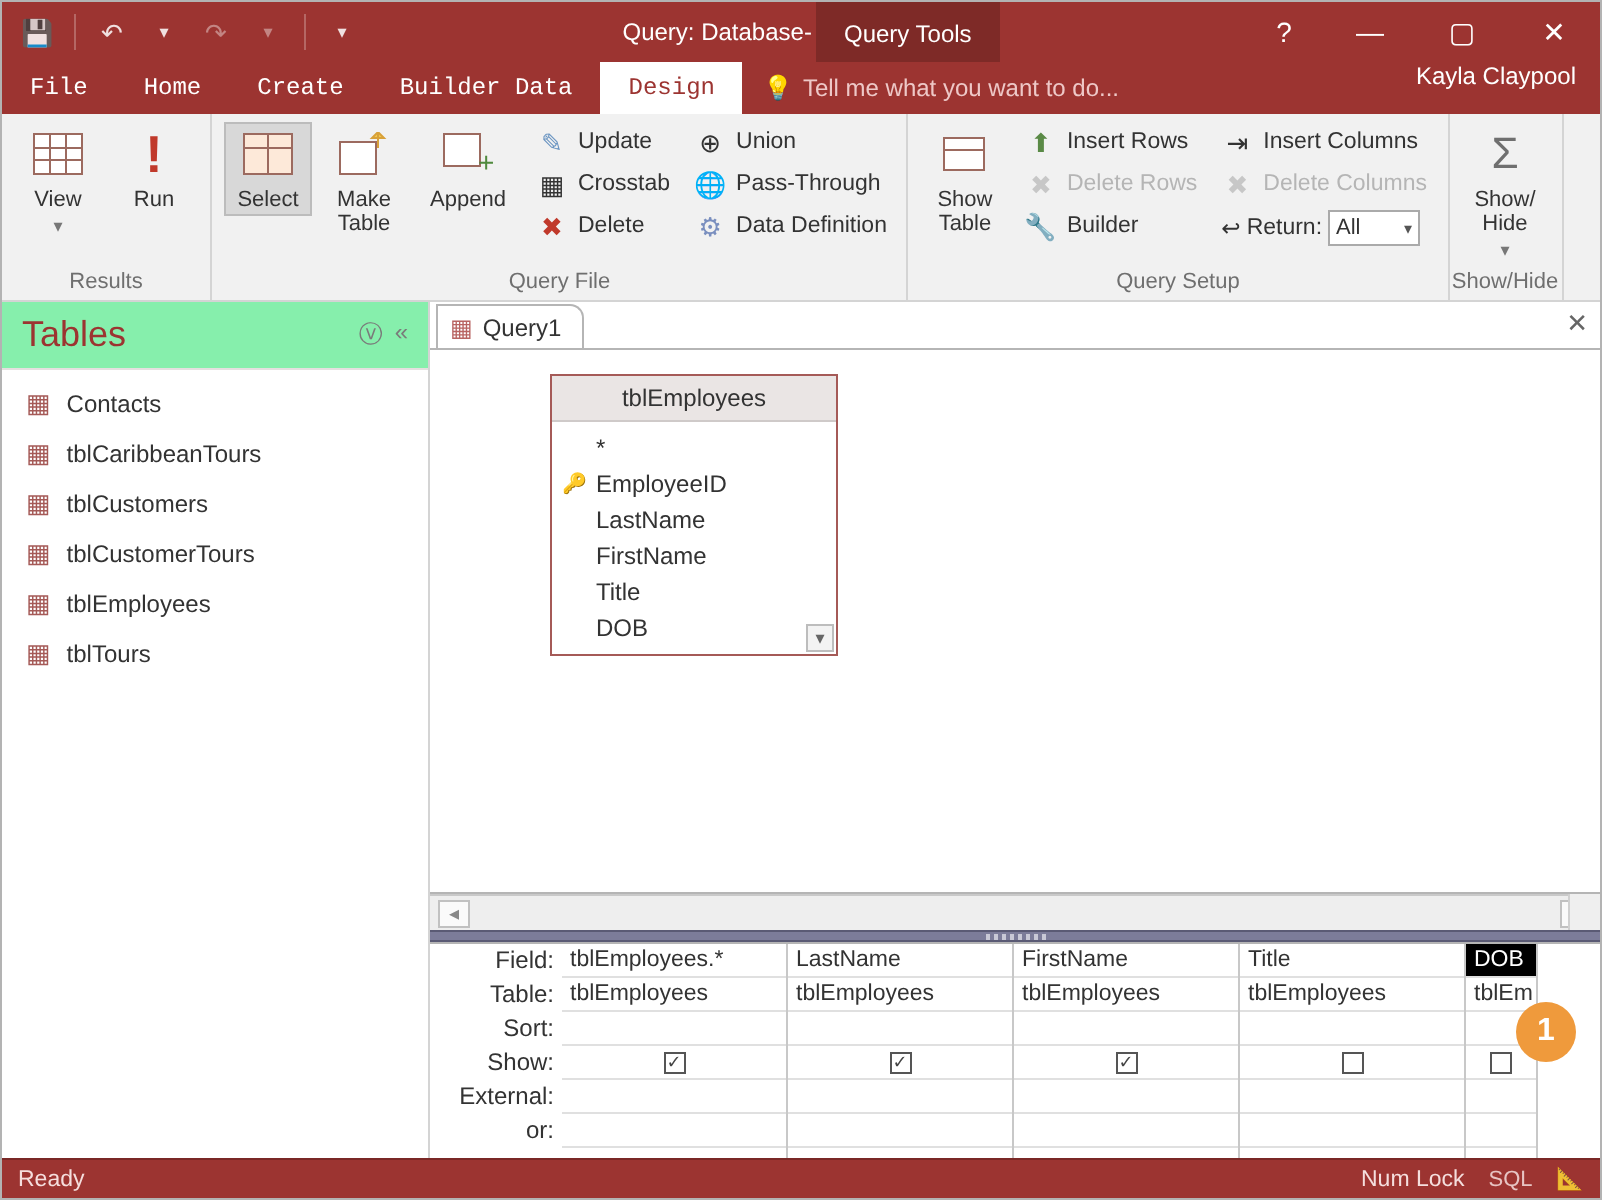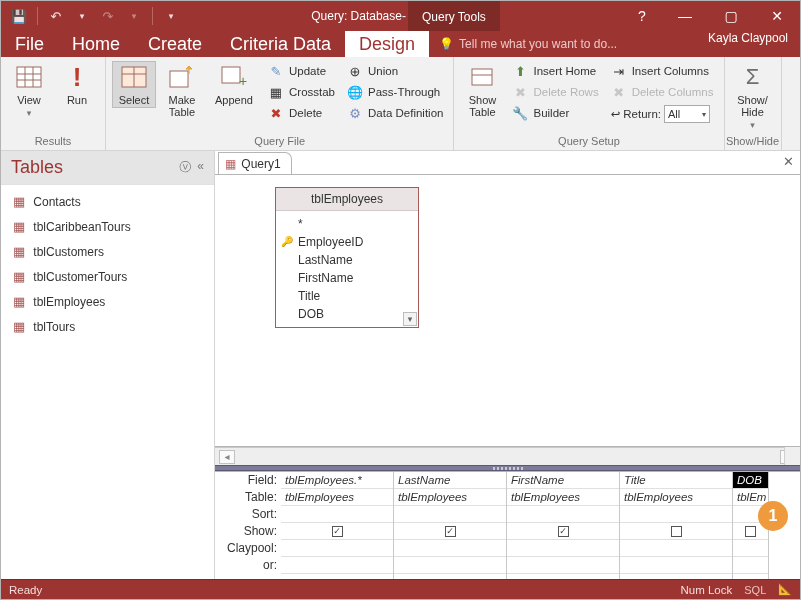--- a/index.html
+++ b/index.html
@@ -9,42 +9,42 @@
 .qat-icon { width: 16px; height: 16px; display: flex; align-items: center; justify-content: center; font-size: 13px; opacity: 0.85; }
 .qat-sep { width: 1px; height: 18px; background: rgba(255,255,255,0.25); }
 .titlebar-center { position: absolute; left: 0; right: 0; text-align: center; pointer-events: none; font-size: 12px; }
 .titlebar-center span { pointer-events: auto; }
 .context-tab-strip { position: absolute; left: 407px; top: 0; height: 30px; display: flex; align-items: center; }
 .context-tab { background: #7e2a27; color: #fff; padding: 6px 14px 4px; font-size: 12px; height: 30px; display:flex; align-items:center; }
 .win-controls { position: absolute; right: 0; top: 0; display: flex; }
 .win-btn { width: 46px; height: 30px; display: flex; align-items: center; justify-content: center; color: #fff; font-size: 14px; }
 .help-icon { width: 40px; display:flex; align-items:center; justify-content:center; color:#fff; font-size:14px; }
 .tabbar { height: 26px; background: #9c3431; color: #fff; display: flex; align-items: stretch; position: relative; }
-.tab { padding: 0 14px; display: flex; align-items: center; font-size: 18px; }
+.tab { padding: 0 14px; display: flex; align-items: center; font-size: 12px; font-family: Liberation Mono, monospace; }
 .tab.active { background: #fff; color: #9c3431; }
 .tell-me { color: #eec8c7; font-size: 12px; display:flex; align-items:center; gap:5px; padding-left:10px; }
 .tab-user { position: absolute; right: 12px; top: 0; bottom: 12px; display: flex; align-items: center; font-size: 12px; }
 .ribbon { height: 94px; background: #f1f1f1; border-bottom: 1px solid #d4d4d4; display: flex; }
 .rgroup { border-right: 1px solid #d4d4d4; display: flex; flex-direction: column; height: 100%; }
 .rgroup-body { flex: 1; display: flex; align-items: flex-start; padding: 4px 6px 0 6px; gap: 4px; }
 .rgroup-label { text-align: center; font-size: 11px; color: #6f6f6f; padding-bottom: 3px; }
 .bigbtn { width: 44px; display: flex; flex-direction: column; align-items: center; gap: 3px; padding: 2px 0; font-size: 11px; text-align: center; line-height: 1.1; }
 .bigbtn .icon { width: 28px; height: 28px; display:flex; align-items:center; justify-content:center; font-size: 22px; }
 .bigbtn.selected { background: #d8d8d8; box-shadow: inset 0 0 0 1px #bcbcbc; }
 .bigbtn.wide { width: 52px; }
 .smallcol { display: flex; flex-direction: column; gap: 1px; }
 .smallbtn { display: flex; align-items: center; gap: 5px; padding: 2px 4px; font-size: 11.5px; white-space: nowrap; }
 .smallbtn .smicon { width: 16px; height: 16px; display:flex; align-items:center; justify-content:center; font-size:13px; }
 .dim { color: #b5b5b5; }
 .dim .smicon { color: #c7c7c7; }
 .return-row { display:flex; align-items:center; gap:3px; font-size:11.5px; padding:2px 4px;}
 .return-select { border:1px solid #aaa; background:#fff; font-size:11px; height:18px; width:46px; display:flex; align-items:center; padding:0 3px; justify-content:space-between;}
 .workspace { display: flex; height: calc(600px - 30px - 26px - 94px - 20px - 2px); }
 .navpane { width: 214px; border-right: 1px solid #d4d4d4; background: #fff; display:flex; flex-direction:column; }
-.nav-header { background: #e5e5e5; padding: 6px 10px; display:flex; align-items:center; justify-content:space-between; border-bottom:1px solid #e4e0df;text-align:center; }
+.nav-header { background: #86efac; padding: 6px 10px; display:flex; align-items:center; justify-content:space-between; border-bottom:1px solid #e4e0df;text-align:center; }
 .nav-title { color: #9c3431; font-size: 18px; font-weight: normal; }
 .nav-header-ctrls { display:flex; gap:6px; color:#7a7a7a; font-size:12px; }
 .nav-list { padding: 4px 0; }
 .nav-item { display:flex; align-items:center; gap:8px; padding: 5px 12px; font-size: 12px; color:#333; }
 .tbl-icon { color:#a55a57; font-size:13px; }
 .mainpane { flex:1; display:flex; flex-direction:column; background:#cfcfcf; position:relative; }
 .tab-row { height: 24px; background:#fff; display:flex; align-items:flex-end; border-bottom:1px solid #b5b5b5; position:relative;}
 .doc-tab { height: 22px; display:flex; align-items:center; gap:5px; padding: 0 10px 0 6px; border:1px solid #b5b5b5; border-bottom:none; background:#fff; border-top-right-radius: 7px; font-size:12px; margin-left:3px; }
 .doc-tab .qicon { color:#b86462; font-size:12px; }
 .tab-close { position:absolute; right:6px; top:3px; color:#666; font-size:13px;}
@@ -59,21 +59,21 @@
 .hs-btn { width:16px; height:14px; border:1px solid #c1c1c1; background:#fafafa; display:flex; align-items:center; justify-content:center;}
 .splitter { height:6px; background:#7c7c99; border-top:1px solid #5a5a74; border-bottom:1px solid #5a5a74; position:relative;}
 .splitter:after{content:"";position:absolute;left:50%;transform:translateX(-50%);top:1px;width:30px;height:3px;background:repeating-linear-gradient(90deg,#c9c9d6 0 2px,transparent 2px 4px);}
 .grid-area { background:#fff; height:108px; display:flex; position:relative; border-top:1px solid #b5b5b5;}
 .rowlabels { width:66px; display:flex; flex-direction:column; text-align:right; padding-right:4px;}
 .rowlabels div { height:17px; font-size:12px; line-height:17px;}
 .grid-cols { flex:1; display:flex; overflow:hidden; position:relative;}
 .gcol { width:113px; border-right:1px solid #c8c8c8; display:flex; flex-direction:column;}
 .gcol.narrow{width:36px;}
 .gcell { height:17px; border-bottom:1px solid #e0e0e0; font-size:11.5px; padding:0 4px; display:flex; align-items:center;}
-.gcell.fld, .gcell.tbl { font-size:11.5px;font-style:italic; }
+.gcell.fld, .gcell.tbl { font-size:11.5px; }
 .gcell.check { justify-content:center; color:#444; font-size:11px;}
 .cbox{width:11px;height:11px;border:1px solid #555;display:flex;align-items:center;justify-content:center;font-size:9px;line-height:1;}
 .gcell.sel { background:#000; color:#fff; }
 .marker { position:absolute; right:12px; bottom:48px; width:30px; height:30px; border-radius:50%; background:#ef9a3c; color:#fff; display:flex; align-items:center; justify-content:center; font-size:16px; font-weight:bold;}
 .statusbar { height:20px; background:#9c3431; color:#f5dedd; display:flex; align-items:center; justify-content:space-between; padding:0 8px; font-size:11.5px; border-top:1px solid #7a2826;}
 .status-right { display:flex; align-items:center; gap:12px;}
 .sb-icon { font-size:11px; opacity:.85;}
 .vbar { position:absolute; right:0; top:24px; bottom:0; width:16px; background:#efefef; border-left:1px solid #d0d0d0;}
 .vbar .up,.vbar .dn{height:16px;display:flex;align-items:center;justify-content:center;font-size:10px;color:#777;}
 .vbar .dn{position:absolute;bottom:0;width:100%;}
@@ -104,21 +104,21 @@
     <div class="win-btn">―</div>
     <div class="win-btn">▢</div>
     <div class="win-btn">✕</div>
   </div>
 </div>
 
 <div class="tabbar">
   <div class="tab">File</div>
   <div class="tab">Home</div>
   <div class="tab">Create</div>
-  <div class="tab">Criteria Data</div>
+  <div class="tab">Builder Data</div>
   <div class="tab active">Design</div>
   <div class="tell-me">
     <span>💡</span>
     <span>Tell me what you want to do...</span>
   </div>
   <div class="tab-user">Kayla Claypool</div>
 </div>
 
 <div class="ribbon">
 
@@ -216,21 +216,21 @@
               <rect x="3" y="3" width="20" height="16" fill="#fff" stroke="#9c6a5f"></rect>
               <line x1="3" y1="9" x2="23" y2="9" stroke="#9c6a5f"></line>
             </svg>
         </span>
         <span style="white-space:pre;">Show
 Table</span>
       </div>
       <div class="smallcol">
         <div class="smallbtn">
             <span class="smicon" style="color:#5a8a46;">⬆</span>
-            <span>Insert Home</span>
+            <span>Insert Rows</span>
           </div>
         <div class="smallbtn dim">
             <span class="smicon">✖</span>
             <span>Delete Rows</span>
           </div>
         <div class="smallbtn">
             <span class="smicon" style="color:#b08a3c;">🔧</span>
             <span>Builder</span>
           </div>
       </div>
@@ -342,21 +342,21 @@
     </div>
 
     <div class="splitter"></div>
 
     <div class="grid-area">
       <div class="rowlabels" id="rowlabels">
           <div>Field:</div>
           <div>Table:</div>
           <div>Sort:</div>
           <div>Show:</div>
-          <div>Claypool:</div>
+          <div>External:</div>
           <div>or:</div>
         </div>
       <div class="grid-cols" id="grid-cols">
           <div class="gcol">
             <div class="gcell fld">tblEmployees.*</div>
             <div class="gcell tbl">tblEmployees</div>
             <div class="gcell srt"></div>
             <div class="gcell check">
               <span class="cbox">✓</span>
             </div>

